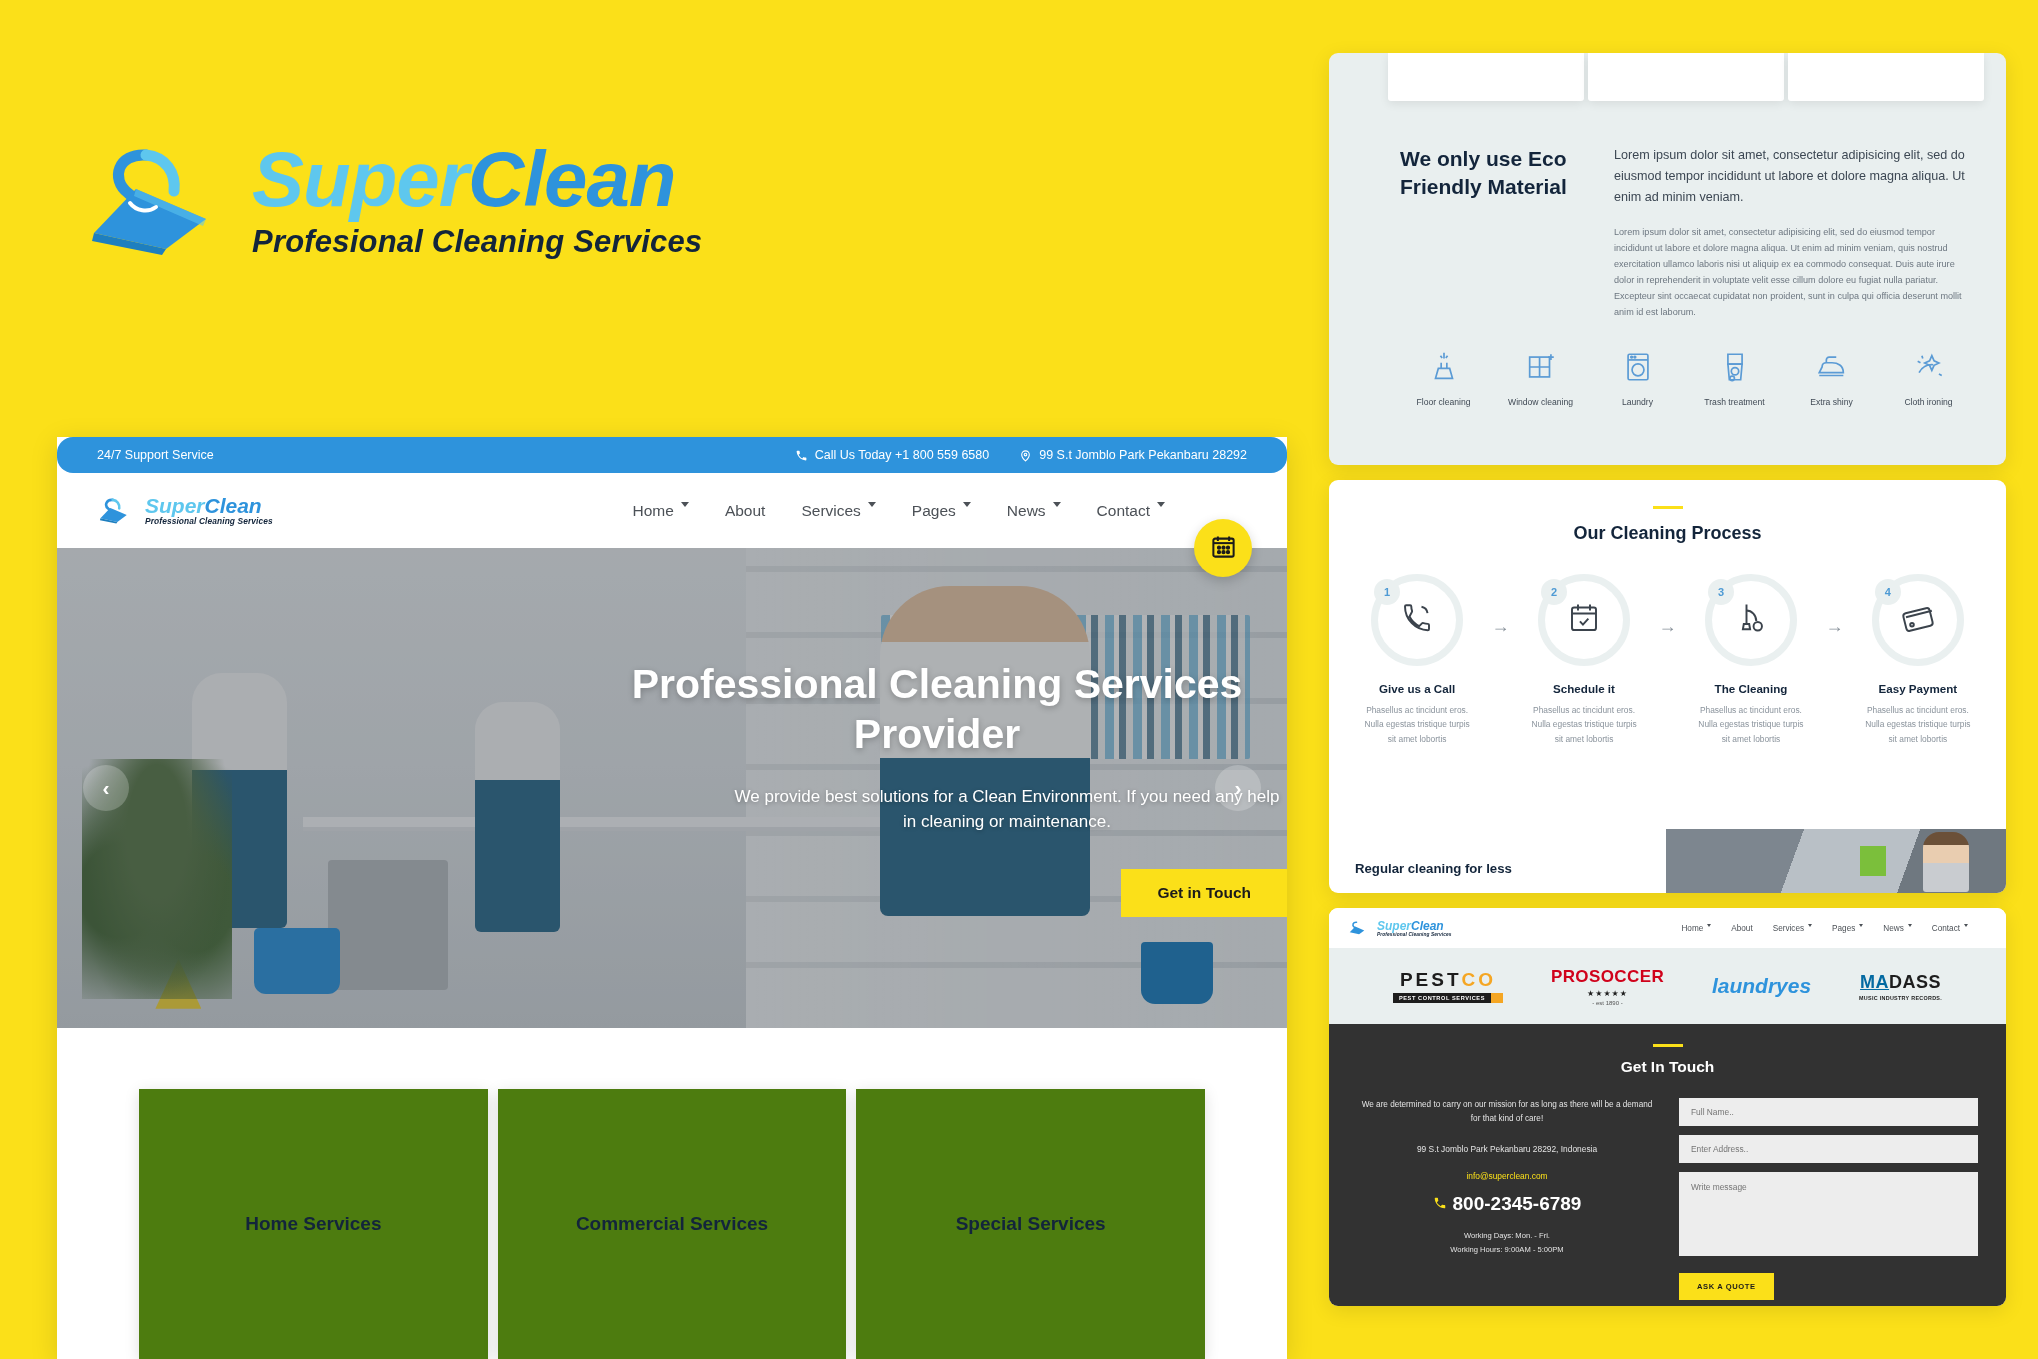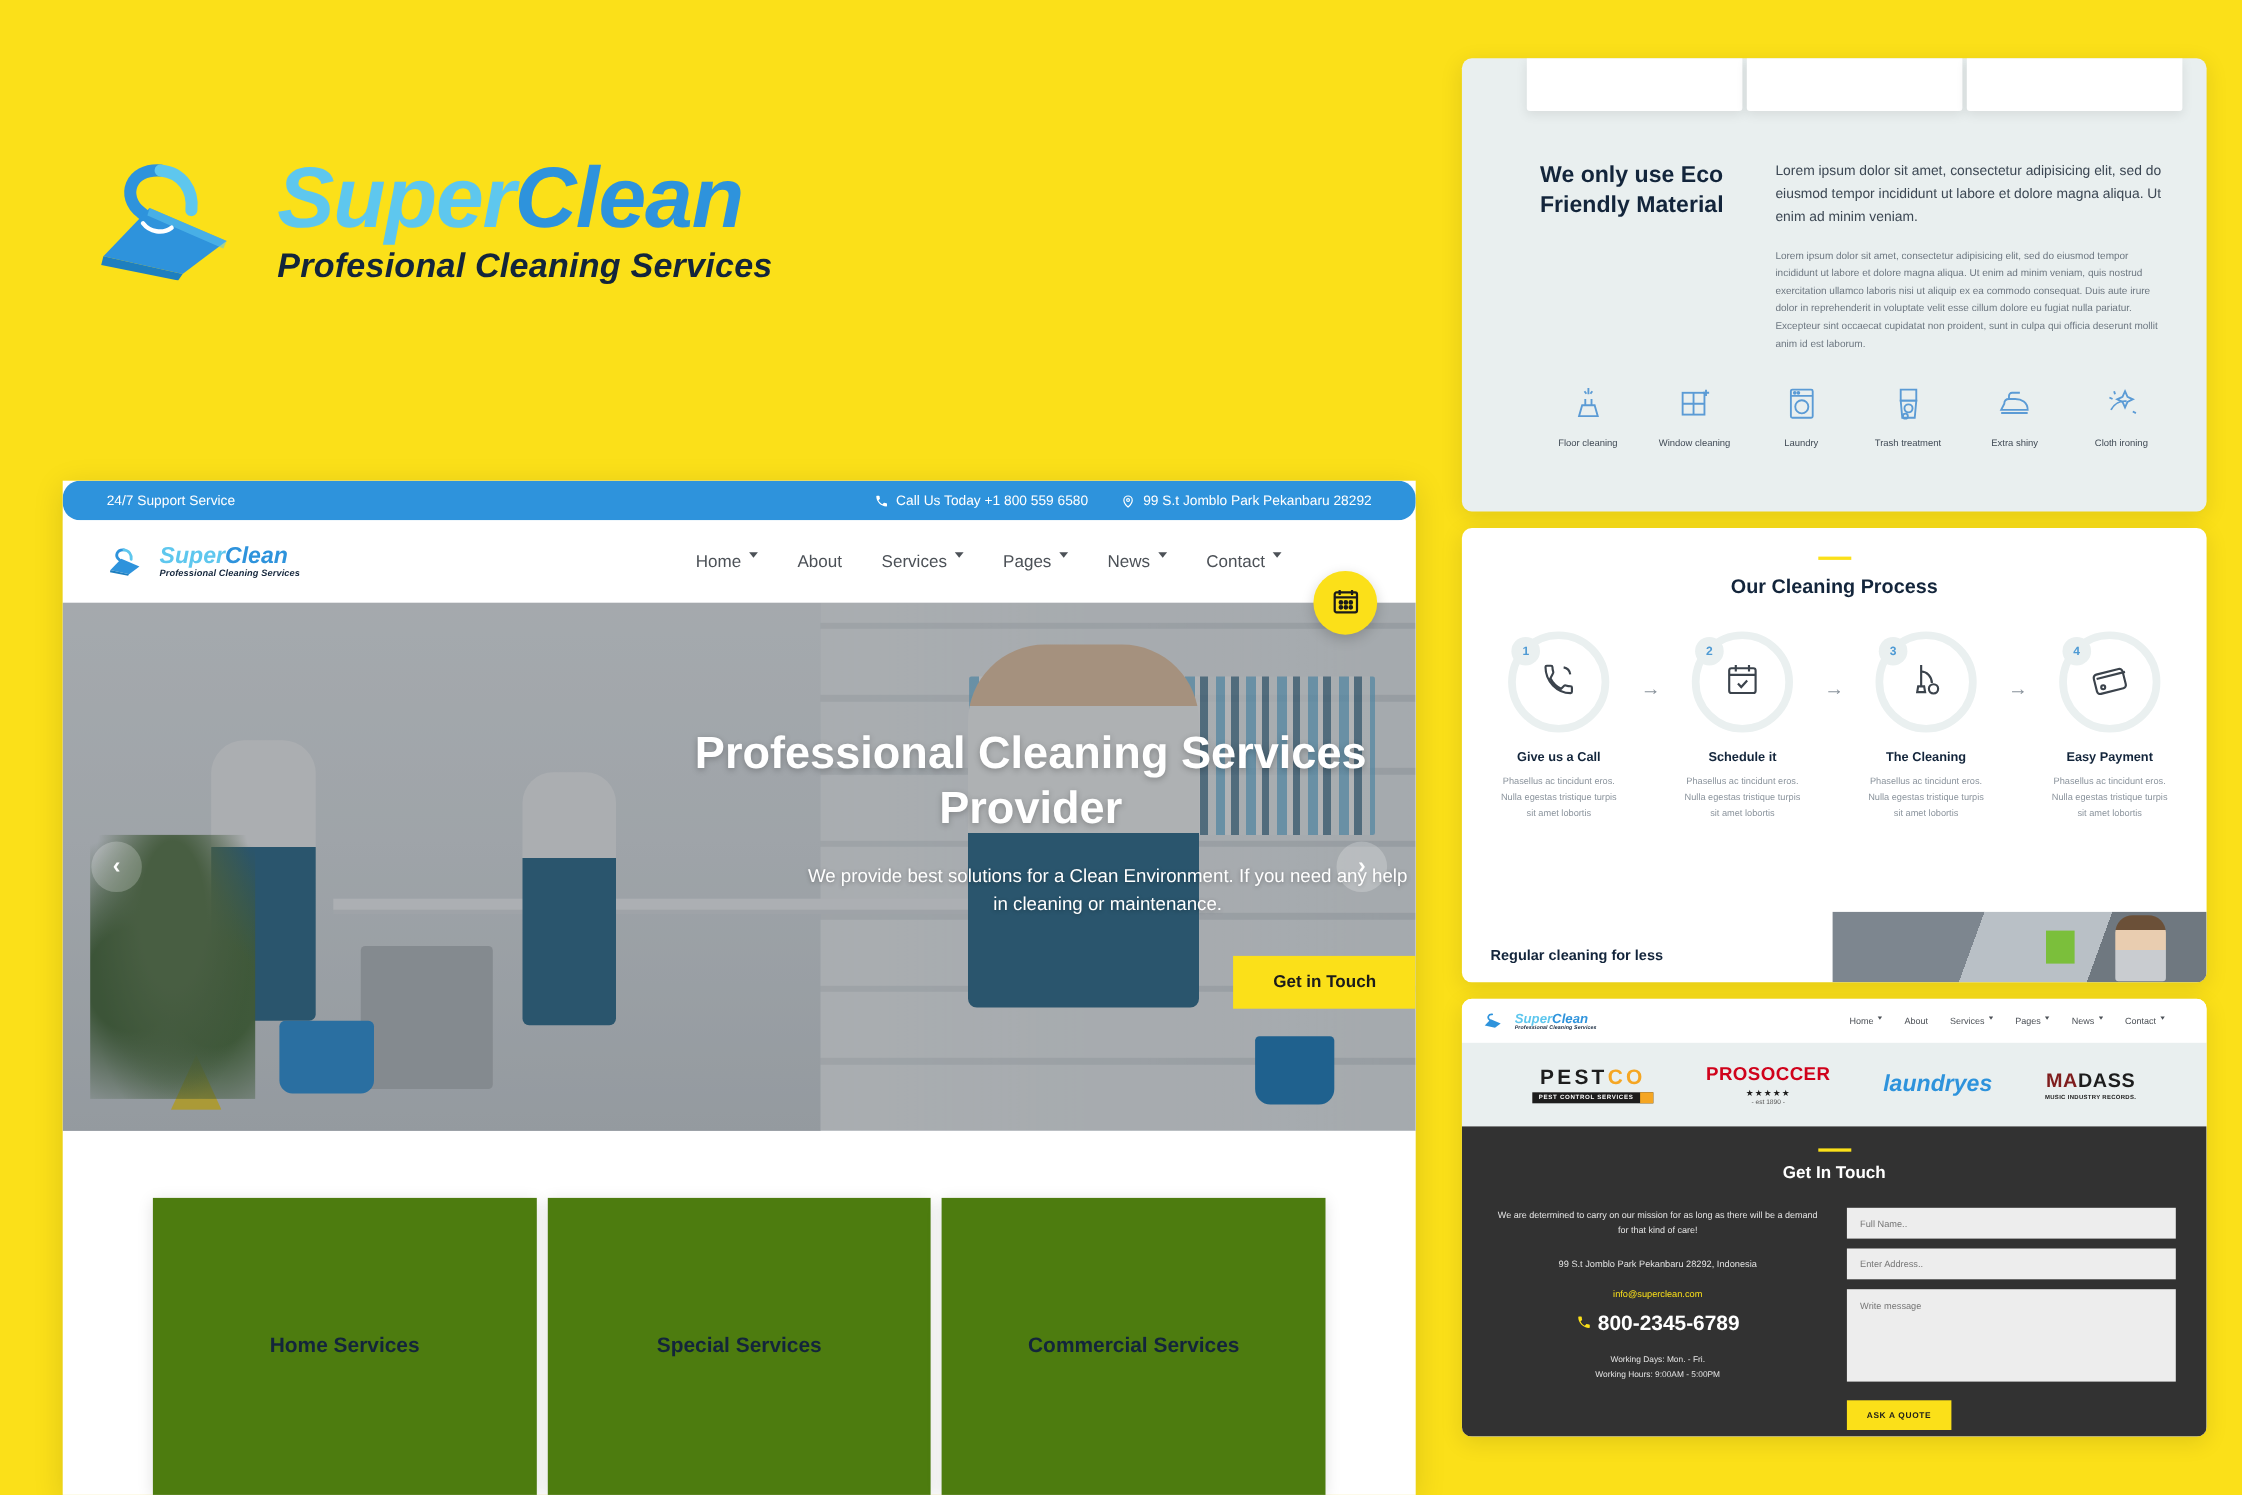--- a/index.html
+++ b/index.html
@@ -159,21 +159,21 @@
   .clients { height: 76px; background: #E9EFEF; display: flex; align-items: center; justify-content: space-around; padding: 0 40px; }
   .cl { display: flex; flex-direction: column; align-items: center; gap: 2px; }
   .cl-pestco .w { font-size: 19px; font-weight: 700; letter-spacing: 3px; }
   .cl-pestco .w .a { color: #1d1d1d; } .cl-pestco .w .b { color: #F5A623; }
   .cl-pestco .s { font-size: 5.6px; font-weight: 700; color: #fff; background: #1d1d1d; padding: 2px 6px; letter-spacing: .6px; border-right: 12px solid #F5A623; }
   .cl-pro .w { font-size: 17px; font-weight: 700; color: #D0021B; letter-spacing: .4px; }
   .cl-pro .stars { font-size: 8px; color: #1d1d1d; letter-spacing: 1px; }
   .cl-pro .s { font-size: 6px; color: #555; }
   .cl-lau .w { font-size: 21px; font-style: italic; font-weight: 700; color: #2E93DC; }
   .cl-mad .w { font-size: 18px; font-weight: 700; letter-spacing: .5px; }
-  .cl-mad .w .a { color: #7f1d1d; } .cl-mad .w .b { color: #1d1d1d; }
+  .cl-mad .w .a { color: #0369a1; text-decoration: underline; } .cl-mad .w .b { color: #1d1d1d; }
   .cl-mad .s { font-size: 5.4px; font-weight: 700; color: #1d1d1d; letter-spacing: .3px; }
 
   .git { background: #323232; height: 282px; padding: 18px 0 0; position: relative; }
   .git .accent { margin-top: 2px; }
   .git h3 { text-align: center; font-size: 15.5px; font-weight: 700; color: #fff; margin-top: 11px; }
   .gitbody { display: flex; padding: 22px 28px 0; gap: 22px; }
   .gitleft { width: 300px; text-align: center; }
   .gitleft .mission { font-size: 8.2px; color: #e4e4e4; line-height: 1.75; }
   .gitleft .addr { font-size: 8.4px; color: #e4e4e4; margin-top: 17px; }
   .gitleft .mail { font-size: 8.4px; color: #FBE019; margin-top: 17px; }
@@ -329,34 +329,34 @@
       <div class="card">
         <div class="img">
             <div class="ph-a">
               <div class="p1"></div>
             </div>
           </div>
         <div class="cap">Home Services</div>
       </div>
       <div class="card">
         <div class="img">
-            <div class="ph-c"></div>
-          </div>
-        <div class="cap">Special Services</div>
-      </div>
-      <div class="card">
-        <div class="img">
             <div class="ph-b">
               <div class="q1"></div>
               <div class="q2"></div>
               <div class="q3"></div>
               <div class="q4"></div>
             </div>
           </div>
         <div class="cap">Commercial Services</div>
+      </div>
+      <div class="card">
+        <div class="img">
+            <div class="ph-c"></div>
+          </div>
+        <div class="cap">Special Services</div>
       </div>
     </div>
   </div>
 
   <div class="panel p1">
     <div class="topcards">
       <div class="tc"></div>
       <div class="tc"></div>
       <div class="tc"></div>
     </div>

